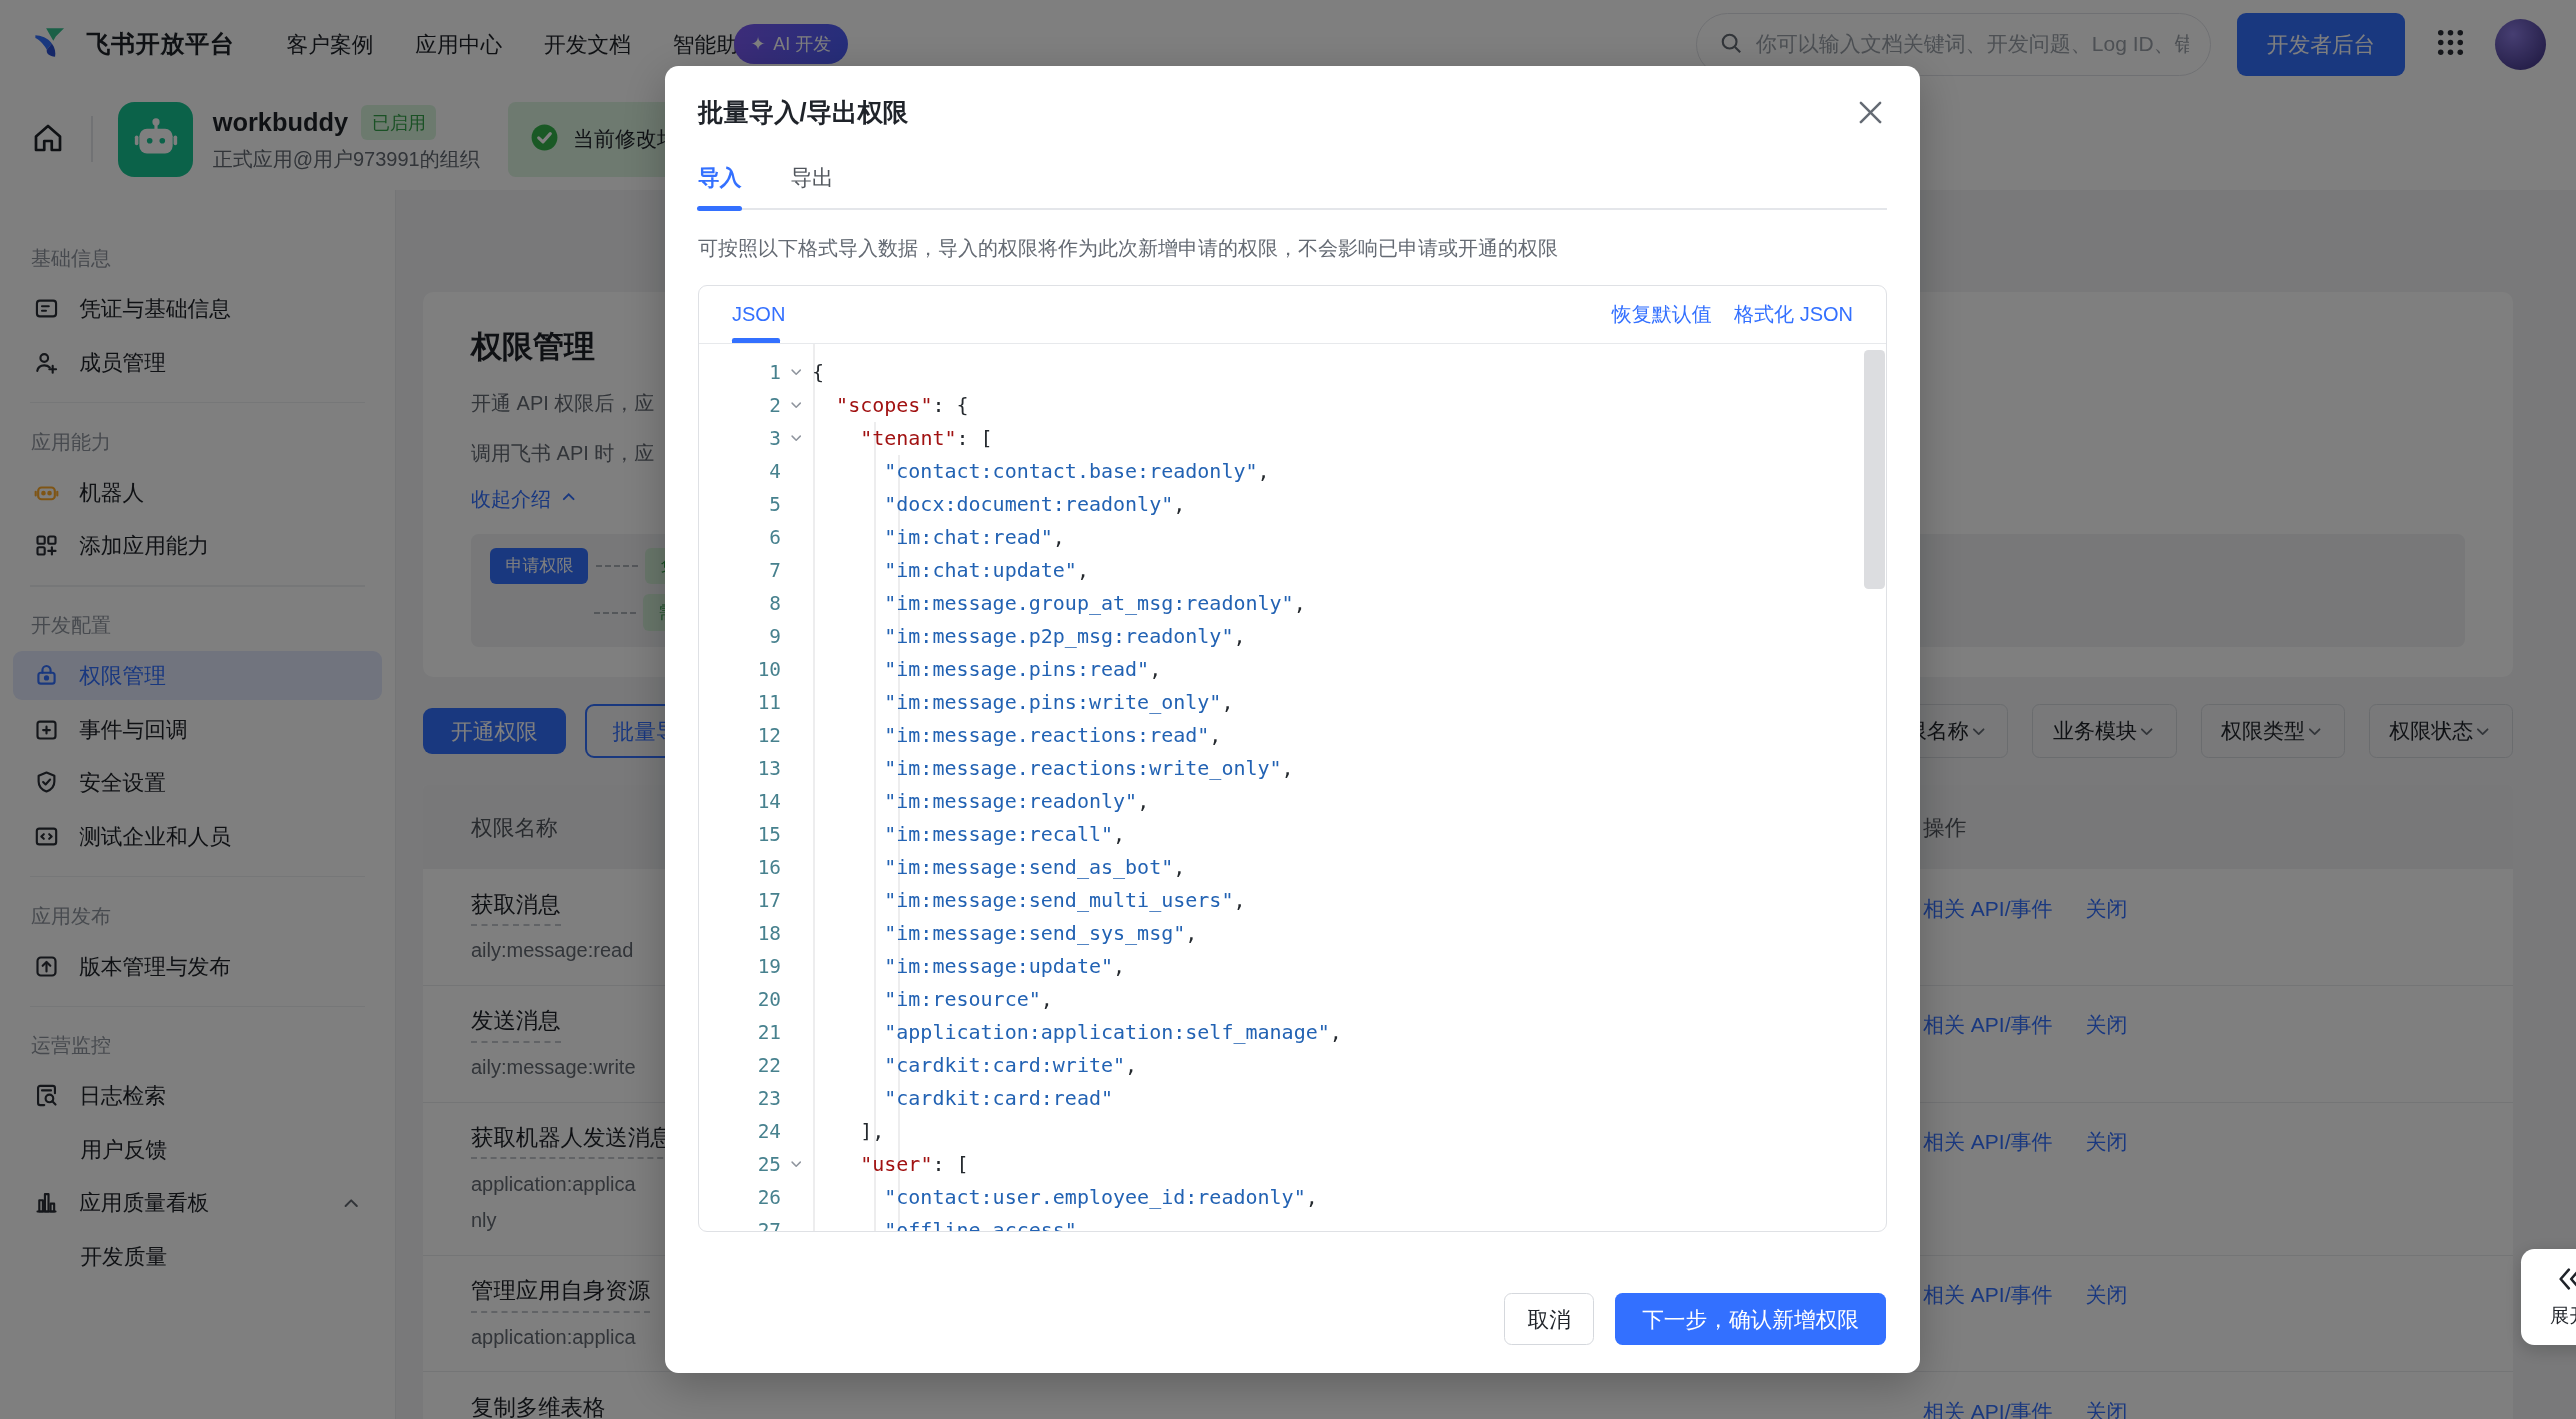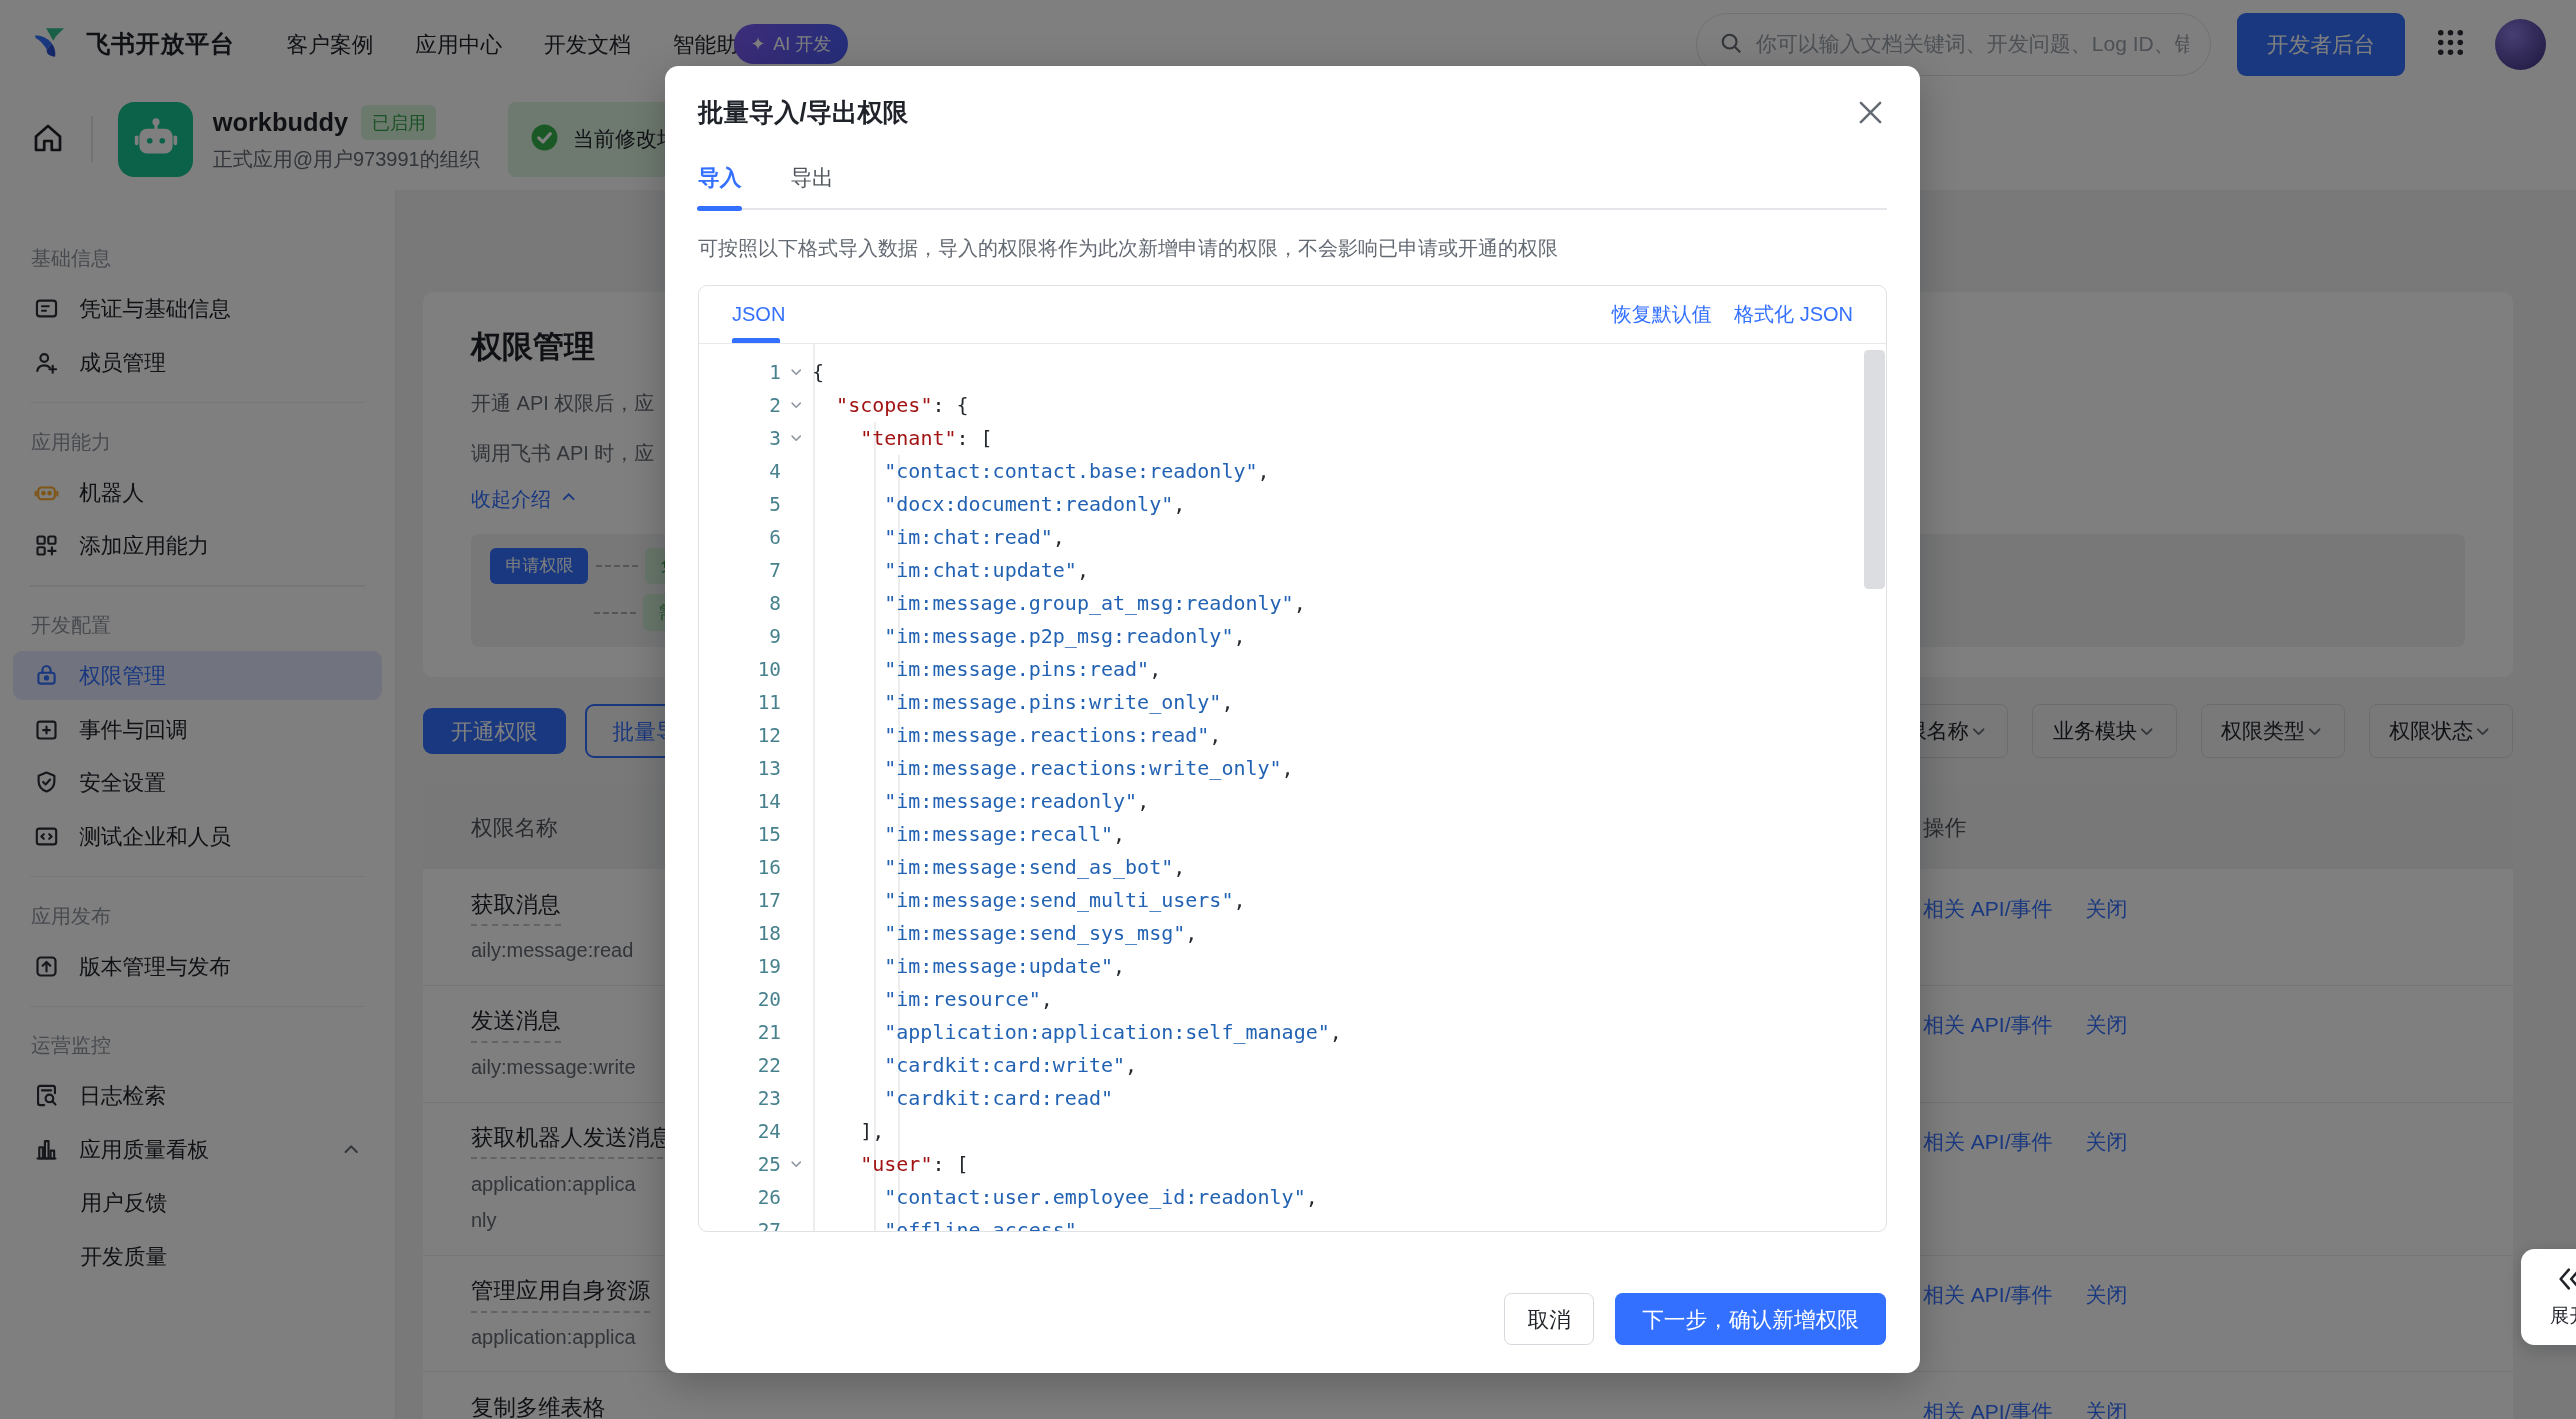--- a/index.html
+++ b/index.html
@@ -307,38 +307,38 @@
         <span class="ic">
           <svg viewBox="0 0 24 24" fill="none" stroke="currentColor" stroke-width="1.9" stroke-linecap="round" stroke-linejoin="round">
             <path d="M19.5 10V5.4A1.9 1.9 0 0 0 17.6 3.5H6.4A1.9 1.9 0 0 0 4.5 5.4v13.2a1.9 1.9 0 0 0 1.9 1.9H10"></path>
             <line x1="8" y1="7.5" x2="16" y2="7.5"></line>
             <circle cx="14.6" cy="14.6" r="3.4"></circle>
             <line x1="17.2" y1="17.2" x2="20" y2="20"></line>
           </svg>
         </span>
         <span>日志检索</span>
       </div>
+      <div class="side-item child">用户反馈</div>
       <div class="side-item">
         <span class="ic">
           <svg viewBox="0 0 24 24" fill="none" stroke="currentColor" stroke-width="1.9" stroke-linecap="round" stroke-linejoin="round">
             <line x1="4" y1="20" x2="20" y2="20"></line>
             <rect x="5.6" y="10" width="3.2" height="10"></rect>
             <rect x="10.6" y="4.6" width="3.2" height="15.4"></rect>
             <rect x="15.6" y="13" width="3.2" height="7"></rect>
           </svg>
         </span>
         <span>应用质量看板</span>
         <span class="spacer"></span>
         <span class="chev">
           <svg viewBox="0 0 24 24" fill="none" stroke="currentColor" stroke-width="2.2" stroke-linecap="round" stroke-linejoin="round">
             <polyline points="6,15 12,9 18,15"></polyline>
           </svg>
         </span>
       </div>
-      <div class="side-item child">用户反馈</div>
       <div class="side-item child">开发质量</div>
     </div>
 
   <div class="main">
     <div class="intro-card">
       <div class="page-title">权限管理</div>
       <div class="intro-p">开通 API 权限后，应</div>
       <div class="intro-p">调用飞书 API 时，应</div>
       <div class="collapse-link">
         <span>收起介绍</span>

